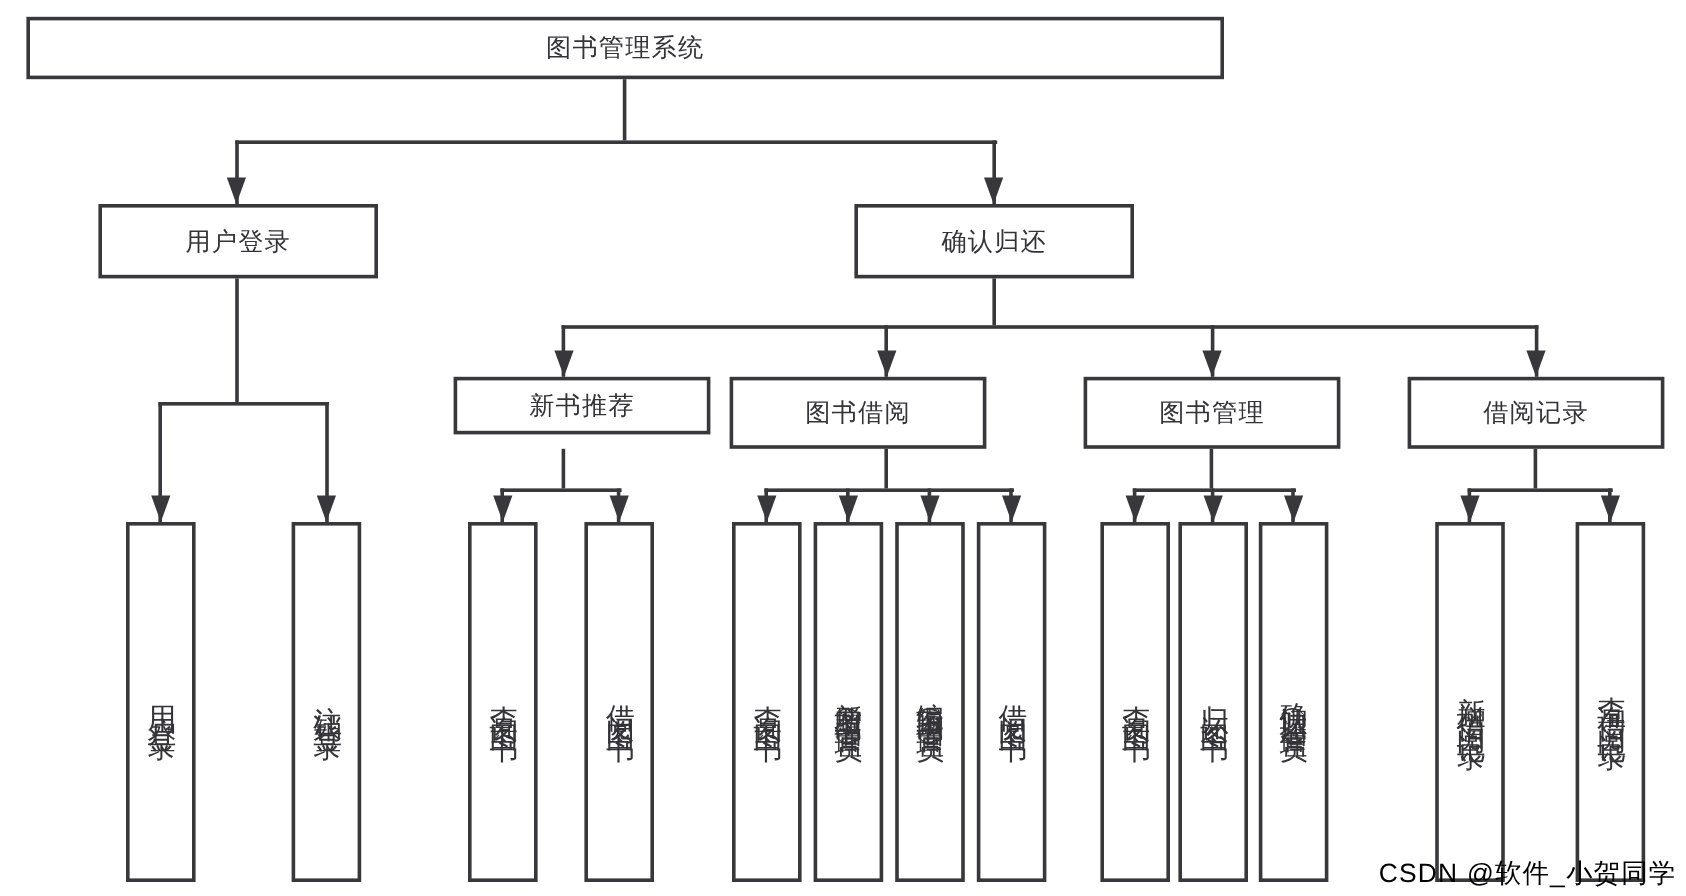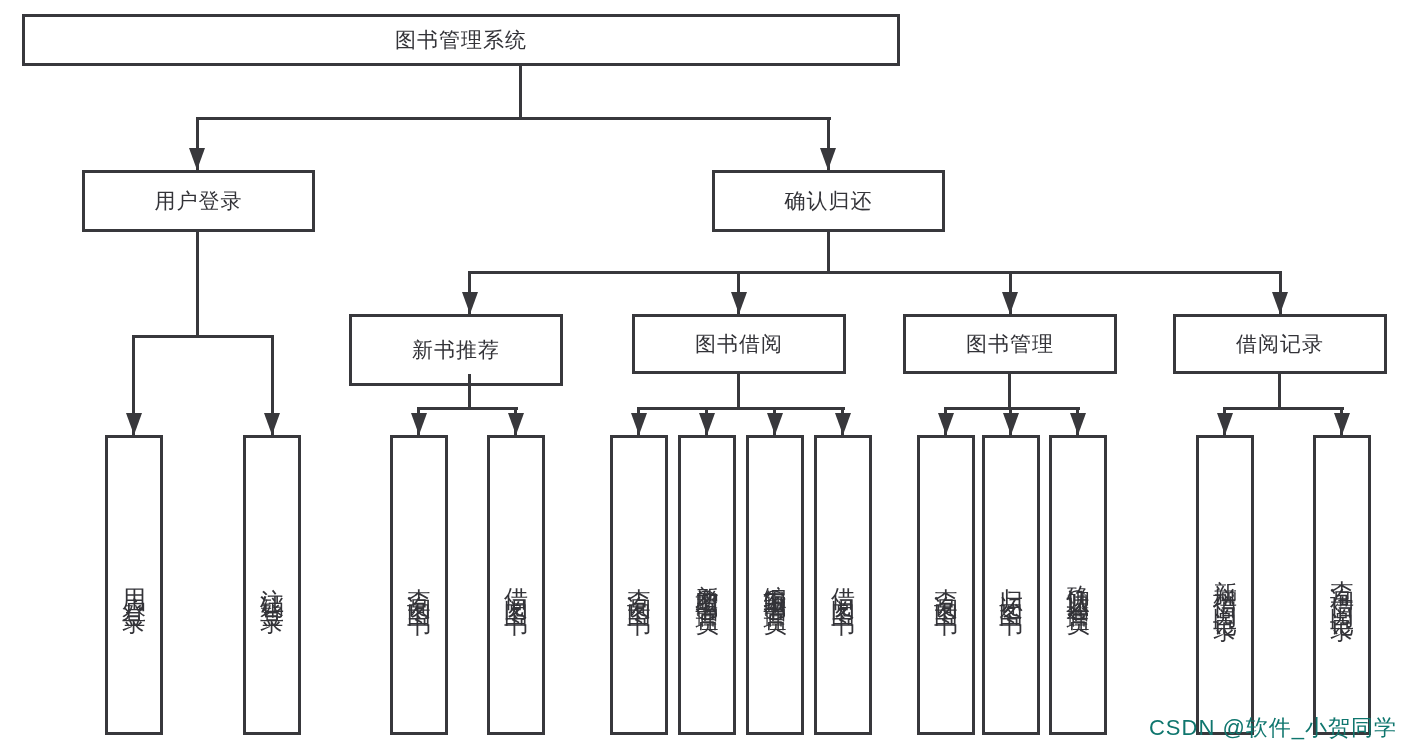--- a/index.html
+++ b/index.html
@@ -49,44 +49,44 @@
   .arrow{
     position:absolute;width:0;height:0;
     border-left:8px solid transparent;
     border-right:8px solid transparent;
     border-top:22px solid var(--line);
   }
   .watermark{
     position:absolute;
     right:8px;bottom:4px;
     font-size:22px;
-    color:#0f766e;
+    color:#000000;
     letter-spacing:1px;
   }
 </style>
 </head>
 <body>
 
 <div class="canvas">
 
-  <div class="node" style="left:22px;top:14px;width:878px;height:52px">
+  <div class="node" style="left:22px;top:14px;width:998px;height:52px">
     <span>图书管理系统</span>
   </div>
 
   <div class="node" style="left:82px;top:170px;width:233px;height:62px">
     <span>用户登录</span>
   </div>
   <div class="node" style="left:712px;top:170px;width:233px;height:62px">
     <span>确认归还</span>
   </div>
 
-  <div class="node" style="left:349px;top:314px;width:214px;height:72px">
+  <div class="node" style="left:378px;top:314px;width:214px;height:48px">
     <span>新书推荐</span>
   </div>
-  <div class="node" style="left:632px;top:314px;width:214px;height:60px">
+  <div class="node" style="left:608px;top:314px;width:214px;height:60px">
     <span>图书借阅</span>
   </div>
   <div class="node" style="left:903px;top:314px;width:214px;height:60px">
     <span>图书管理</span>
   </div>
   <div class="node" style="left:1173px;top:314px;width:214px;height:60px">
     <span>借阅记录</span>
   </div>
 
   <div class="leaf" style="left:105px">

